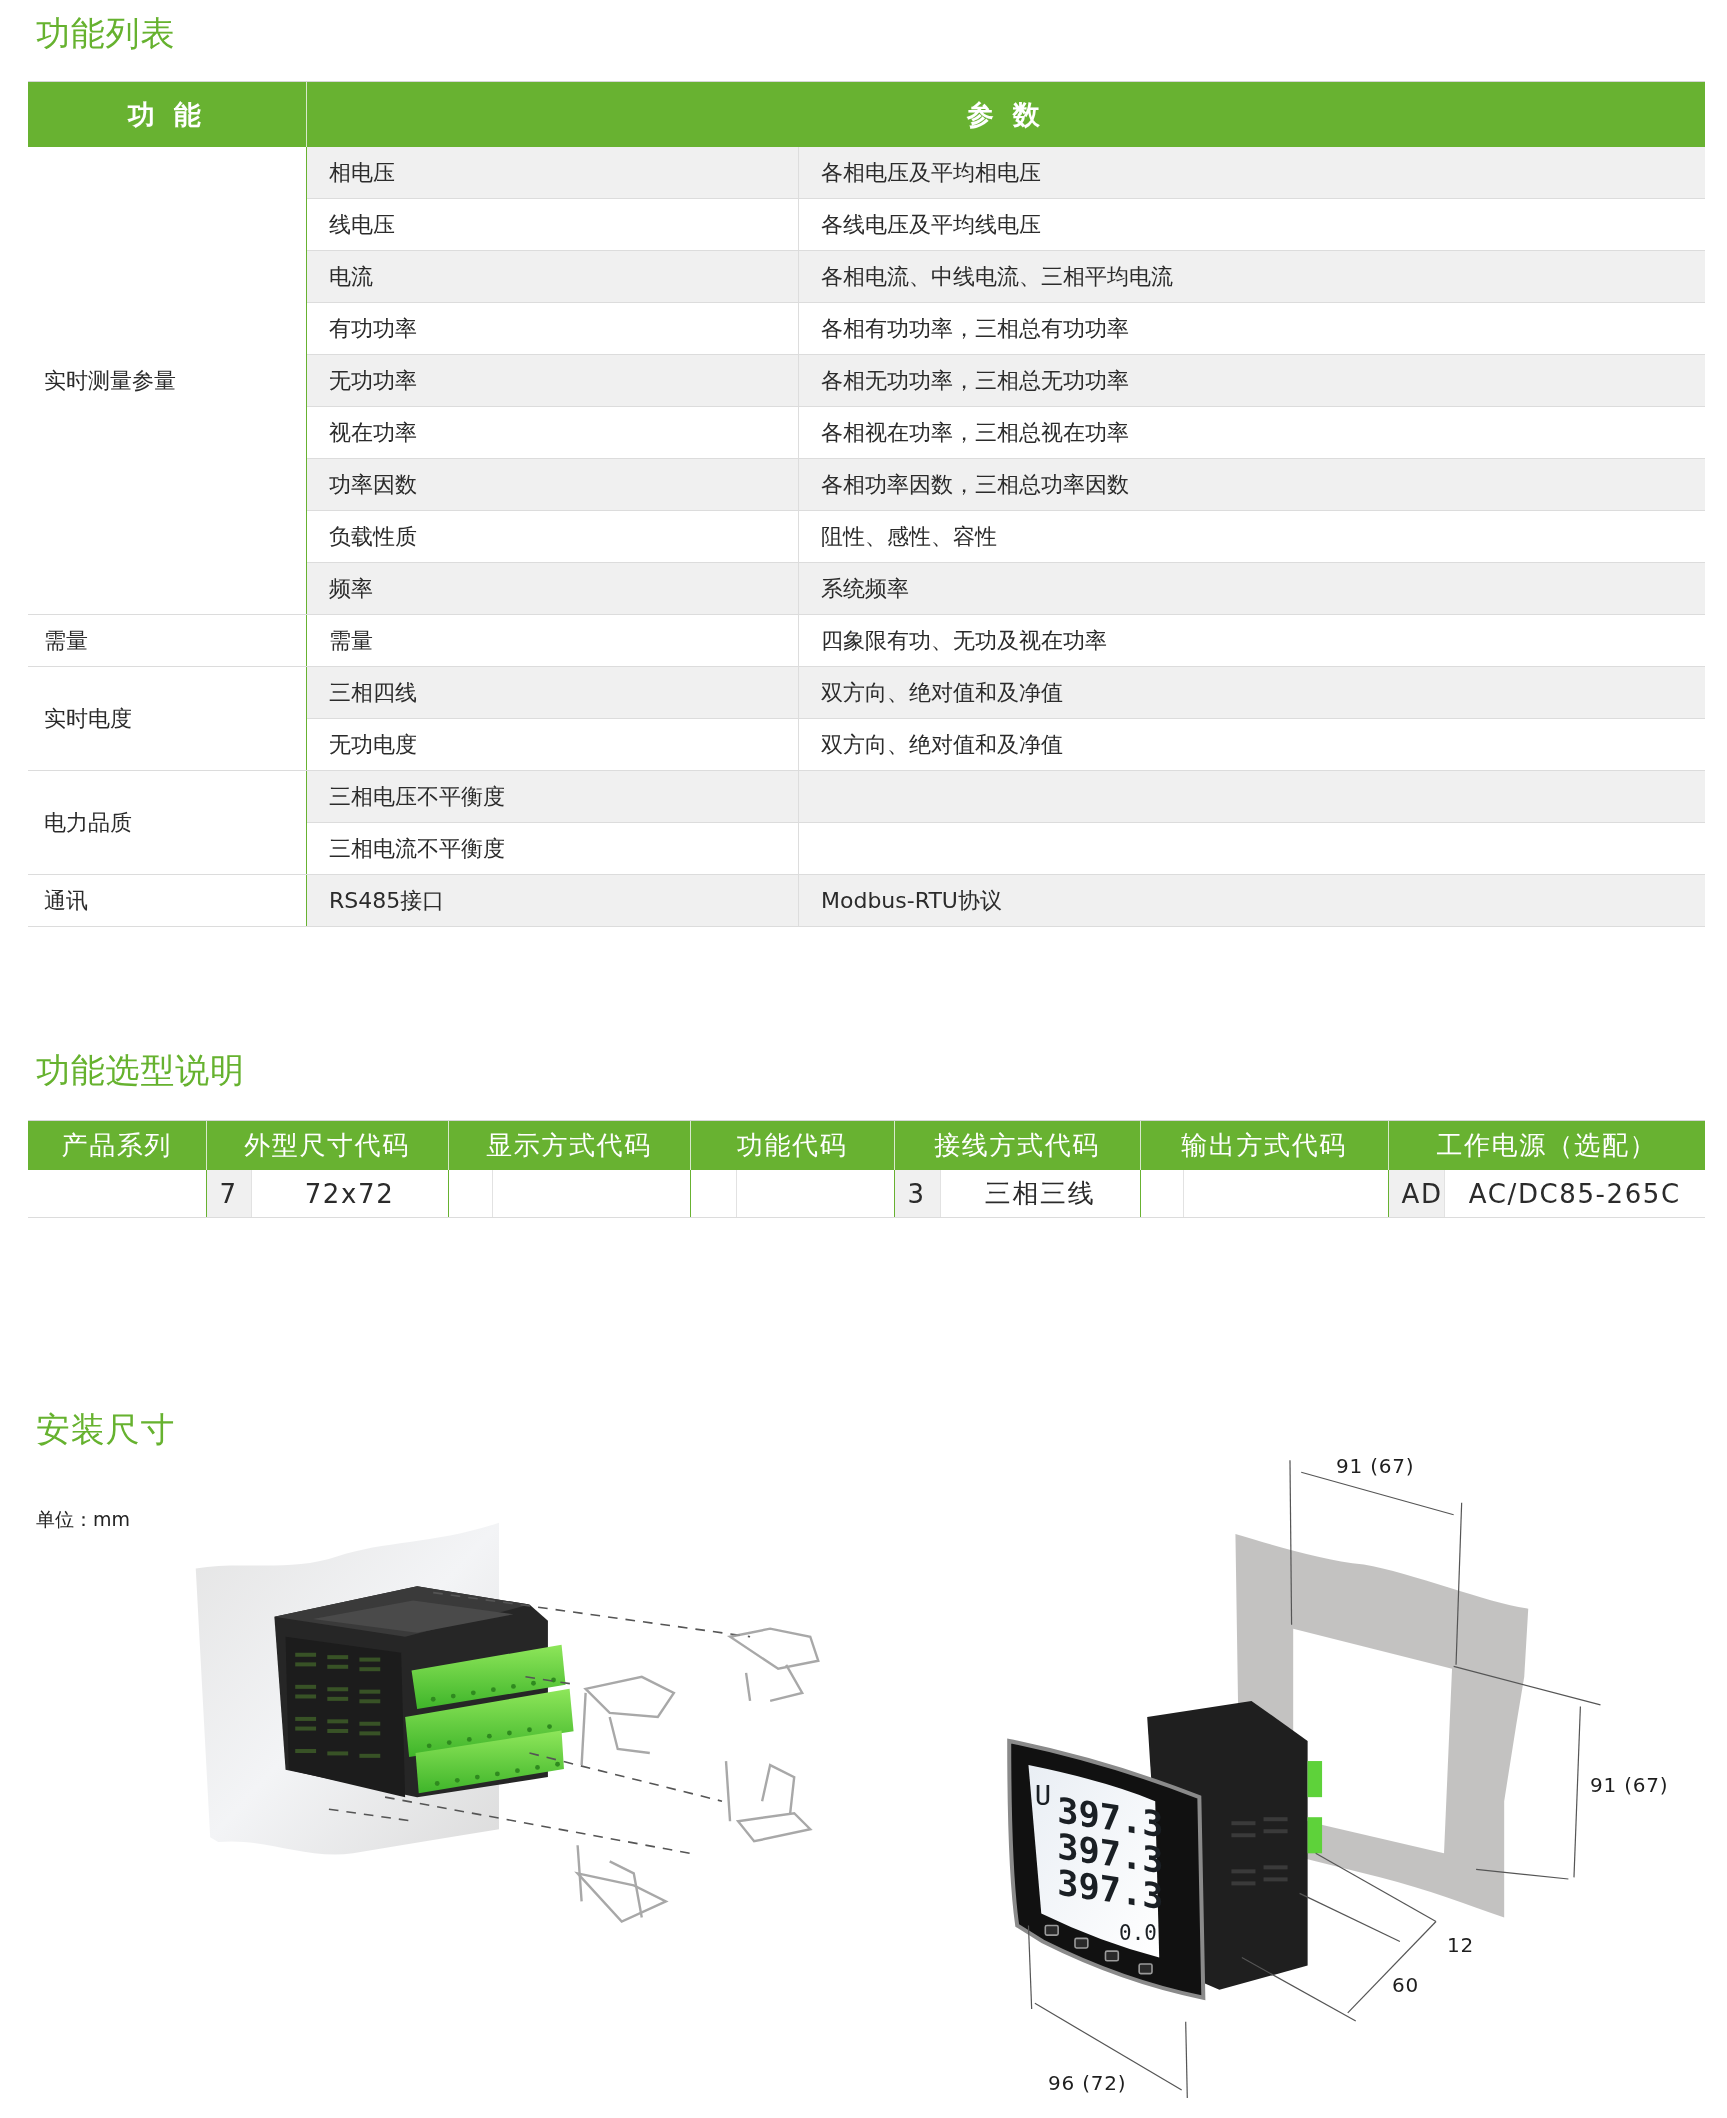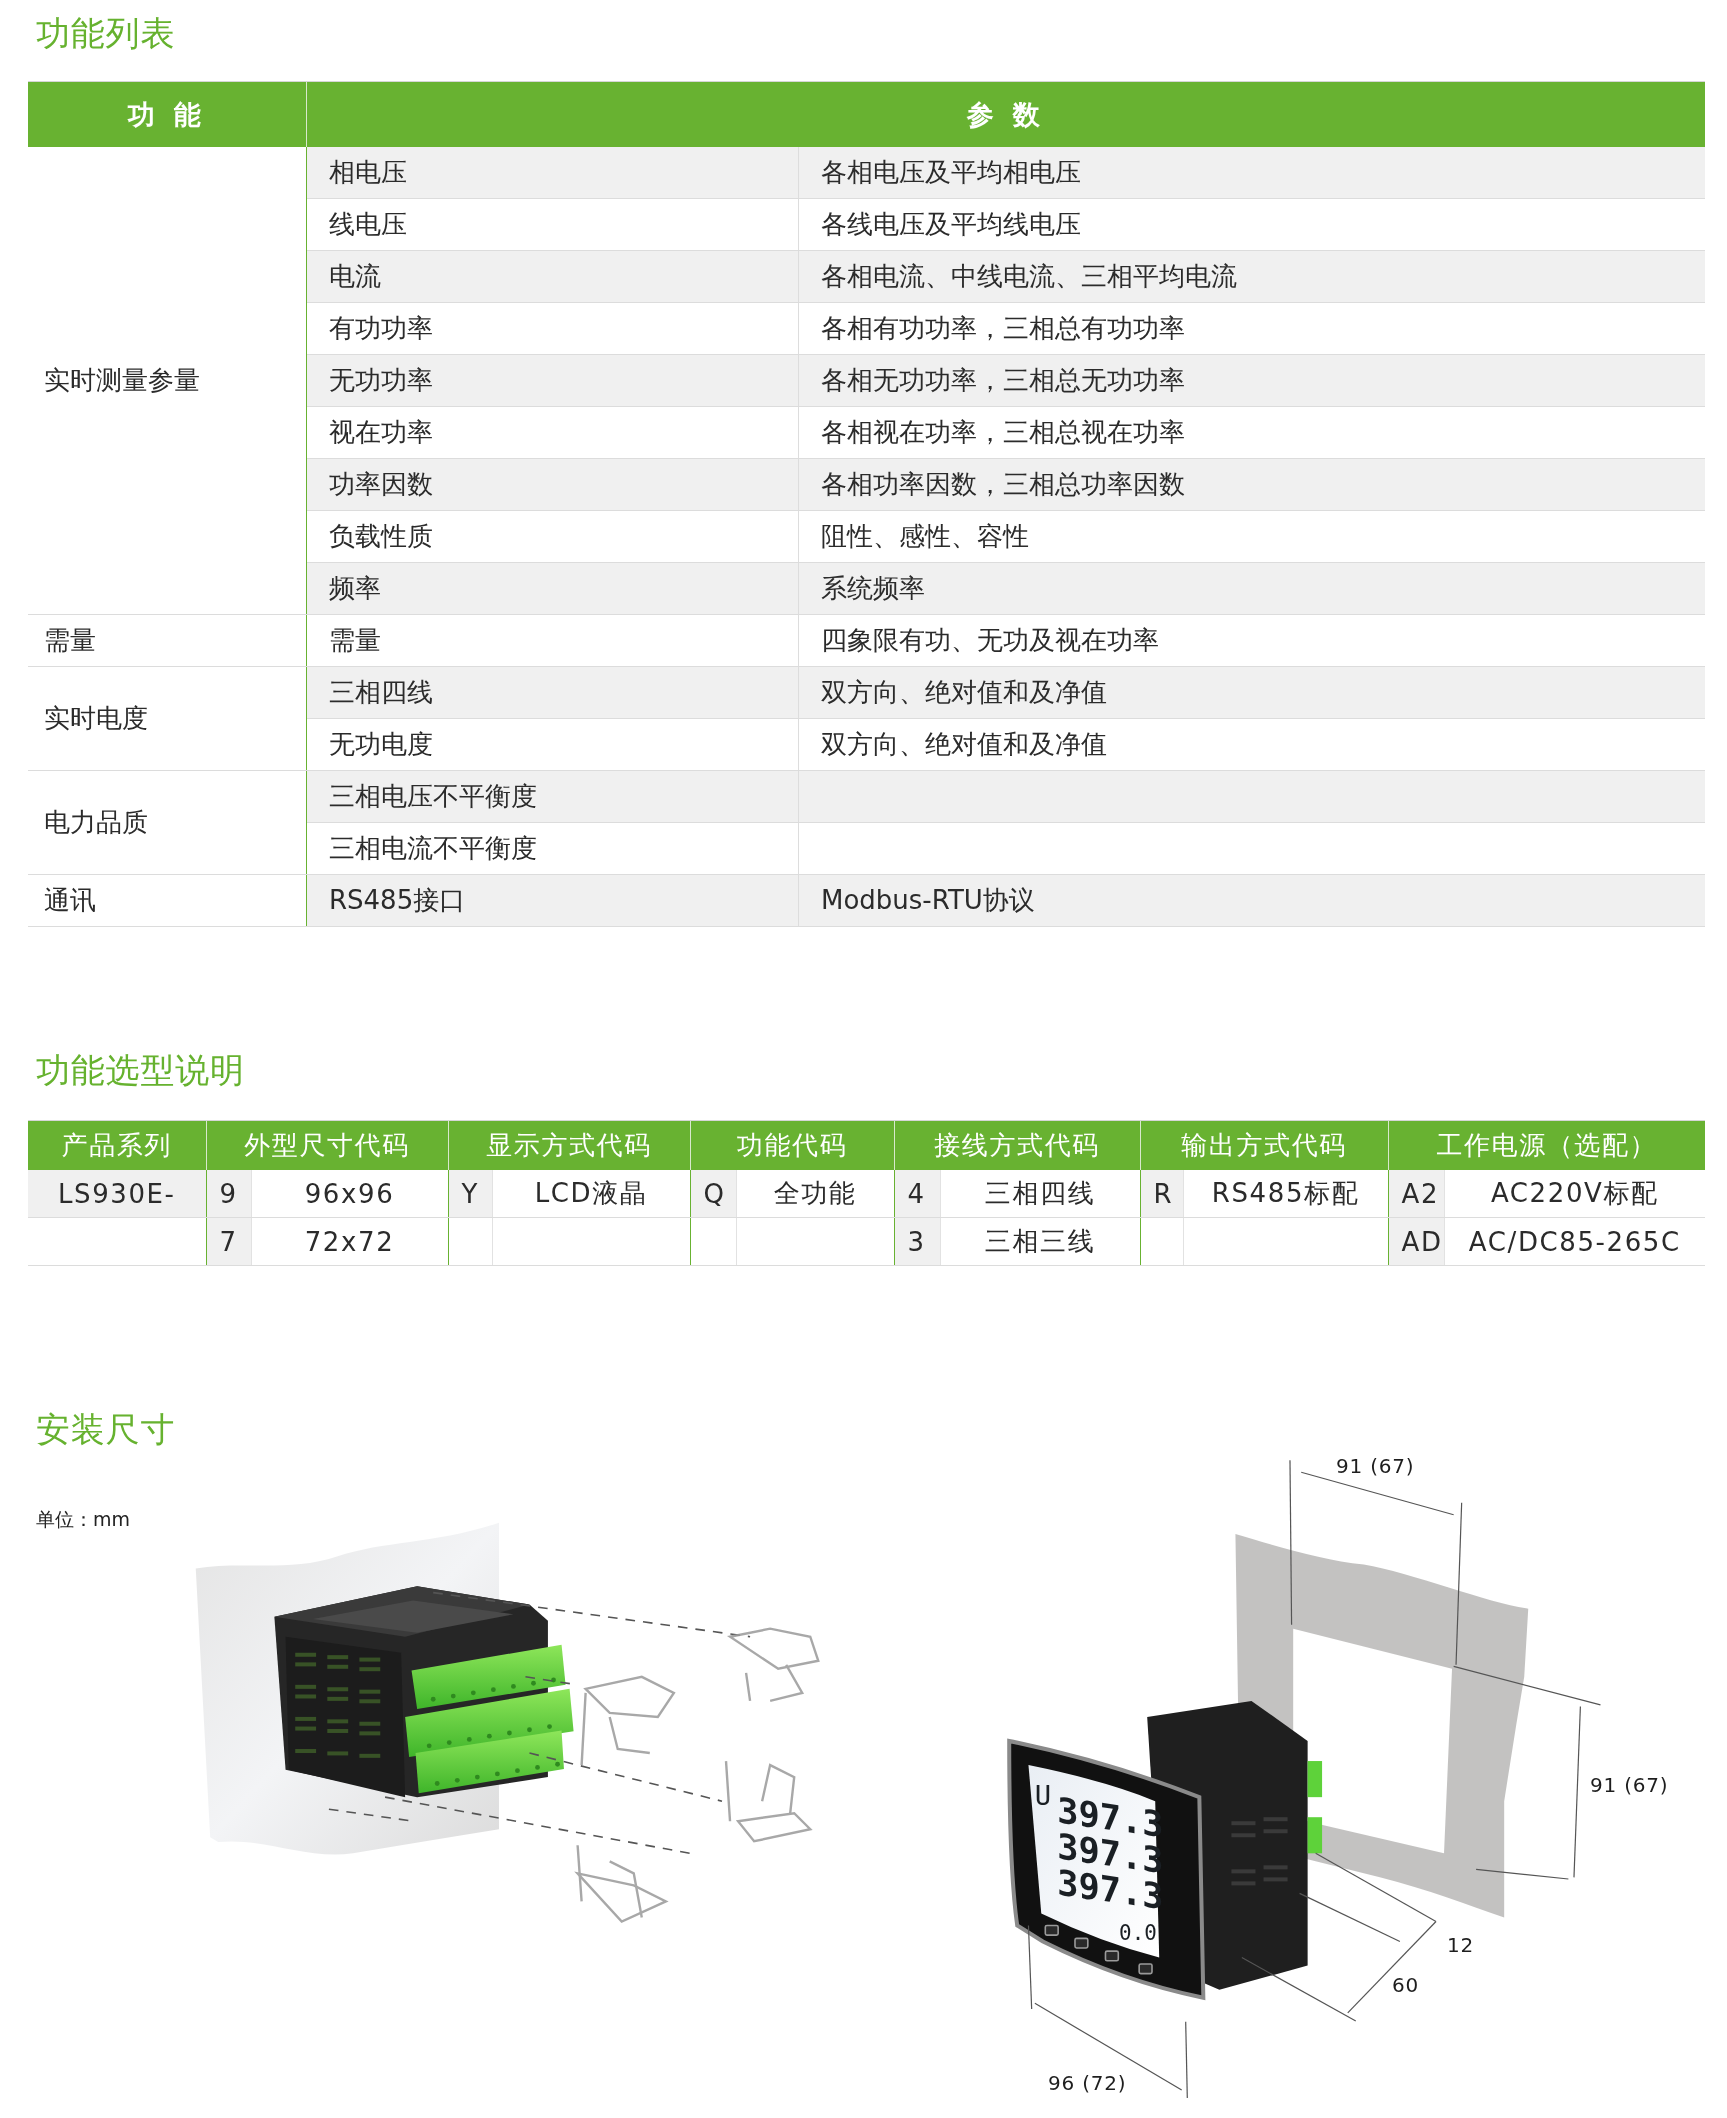--- a/index.html
+++ b/index.html
@@ -3,21 +3,21 @@
 <meta charset="utf-8">
 <style>
   html, body { margin:0; padding:0; background:#ffffff; }
   body { width:1728px; height:2119px; position:relative; overflow:hidden;
          font-family:"DejaVu Sans","Liberation Sans",sans-serif; color:#2b2b2b; }
   .section-title { position:absolute; left:36px; font-size:34px; color:#66b22f; letter-spacing:0.8px; line-height:1; white-space:nowrap;text-align:right; }
   
   .t1 { position:absolute; left:28px; top:81px; width:1677px; border-collapse:collapse; table-layout:fixed; }
   .t1 th { background:#68b231; color:#fff; font-size:27px; font-weight:bold; height:53px; padding:6px; text-align:center; letter-spacing:4.8px; border-top:1.6px solid #d6d6d6; }
   .t1 th + th { border-left:1.6px solid #d8e8cc; }
-  .t1 td { height:51px; padding:0 0 0 22.5px; font-size:26px; border-bottom:1.6px solid #dcdcdc; white-space:nowrap; vertical-align:middle; }
+  .t1 td { height:51px; padding:0 0 0 22.5px; font-size:22px; border-bottom:1.6px solid #dcdcdc; white-space:nowrap; vertical-align:middle; }
   .t1 td.func { padding-left:16px; background:#ffffff; border-right:1.6px solid #68b231; }
   .t1 td.param { border-right:1.6px solid #dddddd; }
   .t1 tr.shade td.param, .t1 tr.shade td.val { background:#f0f0f0; }
   
   .t2 { position:absolute; left:28px; top:1120px; width:1677px; border-collapse:collapse; table-layout:fixed; }
   .t2 th { background:#68b231; color:#fff; font-size:26px; font-weight:normal; height:49px; padding:0; text-align:center; letter-spacing:1.6px; border-top:1.6px solid #d6d6d6; white-space:nowrap; }
   .t2 th + th { border-left:1.6px solid #d8e8cc; }
   .t2 td { height:47px; padding:0; font-size:26px; text-align:center; border-bottom:1.6px solid #dcdcdc; white-space:nowrap; letter-spacing:1.6px; }
   .t2 td.code { background:#f0f0f0; text-align:left; padding-left:13px; border-left:1.6px solid #68b231; border-right:1.6px solid #e2e2e2; }
   .t2 td.code.blank { background:#ffffff; }
@@ -137,35 +137,20 @@
       <th>产品系列</th>
       <th colspan="2">外型尺寸代码</th>
       <th colspan="2">显示方式代码</th>
       <th colspan="2">功能代码</th>
       <th colspan="2">接线方式代码</th>
       <th colspan="2">输出方式代码</th>
       <th colspan="2">工作电源（选配）</th>
     </tr>
   </thead>
   <tbody>
-    <tr>
-      <td class="series">LS930E-</td>
-      <td class="code">9</td>
-      <td>96x96</td>
-      <td class="code">Y</td>
-      <td>LCD液晶</td>
-      <td class="code">Q</td>
-      <td>全功能</td>
-      <td class="code">4</td>
-      <td>三相四线</td>
-      <td class="code">R</td>
-      <td>RS485标配</td>
-      <td class="code">A2</td>
-      <td>AC220V标配</td>
-    </tr>
     <tr>
       <td class="series blank"></td>
       <td class="code">7</td>
       <td>72x72</td>
       <td class="code blank"></td>
       <td></td>
       <td class="code blank"></td>
       <td></td>
       <td class="code">3</td>
       <td>三相三线</td>

